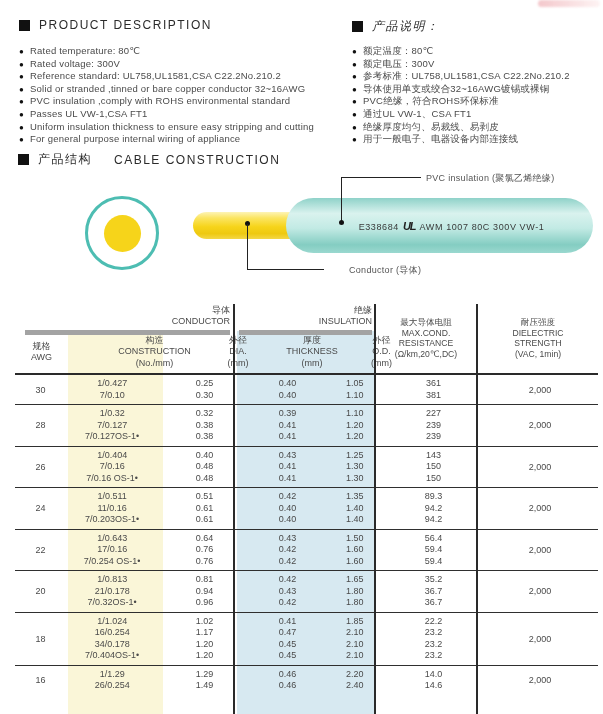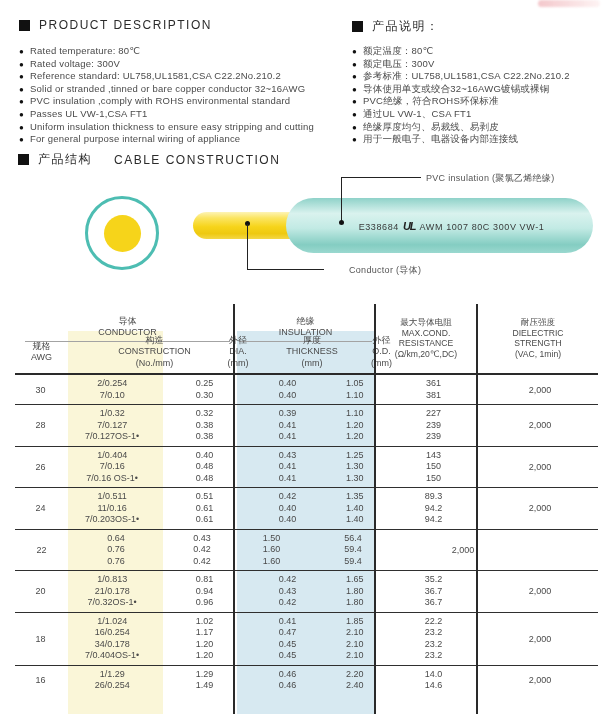--- a/index.html
+++ b/index.html
@@ -34,21 +34,21 @@
   .smudge{position:absolute;left:538px;top:0;width:62px;height:7px;border-radius:4px;
        background:linear-gradient(90deg,rgba(225,110,120,.38),rgba(245,160,160,.12));filter:blur(1px);}
   
   .tbl{position:absolute;left:15px;top:304px;width:583px;height:420px;font-size:9px;color:#4a4a4a;}
   .stripe{position:absolute;top:27px;bottom:0;z-index:0;}
   .stripe.y{left:53px;width:95px;background:var(--table-yellow);}
   .stripe.b{left:222px;width:137px;background:var(--table-blue);}
   .vline{position:absolute;top:0;bottom:0;width:2px;background:#2a2a2a;z-index:2;}
   .v1{left:218px;} .v2{left:359px;} .v3{left:461px;}
   .tcontent{position:relative;z-index:1;}
-  .gA{position:absolute;top:12px;height:25px;text-align:center;line-height:11px;font-size:9px;border-bottom:1px solid #a3a3a3;}
+  .gA{position:absolute;top:1px;height:25px;text-align:right;line-height:11px;font-size:9px;border-bottom:5px solid #a3a3a3;}
   .gA-cond{left:10px;width:205px;} .gA-ins{left:224px;width:133px;}
   .hTall{position:absolute;top:13px;width:100px;text-align:center;line-height:10.5px;font-size:8.6px;}
   .hRes{left:361px;width:100px;} .hDiel{left:463px;width:120px;}
   .rowB{position:absolute;top:27px;left:0;height:42px;display:flex;align-items:center;}
   .hc{text-align:center;line-height:11.5px;font-size:9px;}
   .hc1{width:53px;} .hc2{width:95px;margin-left:39px;} .hc3{width:72px;} .hc4{width:76px;} .hc5{width:63px;}
   .thead-rule{position:absolute;top:69px;left:0;width:583px;height:2px;background:#2a2a2a;}
   #table-body{position:absolute;top:71px;left:0;width:583px;}
   .tgroup{display:flex;padding:3px 0;border-top:1.5px solid #2f2f2f;}
   .tgroup:first-child{border-top:none;}
@@ -70,21 +70,21 @@
     <div class="b-item"><span class="b-dot">●</span><span>Rated temperature: 80℃</span></div>
     <div class="b-item"><span class="b-dot">●</span><span>Rated voltage: 300V</span></div>
     <div class="b-item"><span class="b-dot">●</span><span>Reference standard: UL758,UL1581,CSA C22.2No.210.2</span></div>
     <div class="b-item"><span class="b-dot">●</span><span>Solid or stranded ,tinned or bare copper conductor 32~16AWG</span></div>
     <div class="b-item"><span class="b-dot">●</span><span>PVC insulation ,comply with ROHS environmental standard</span></div>
     <div class="b-item"><span class="b-dot">●</span><span>Passes UL VW-1,CSA FT1</span></div>
     <div class="b-item"><span class="b-dot">●</span><span>Uniform insulation thickness to ensure easy stripping and cutting</span></div>
     <div class="b-item"><span class="b-dot">●</span><span>For general purpose internal wiring of appliance</span></div>
   </div>
 
-<div class="sec-head" style="left:352px;top:18px;">
+<div class="sec-head" style="left:352px;top:18px;font-style:italic;">
   <span class="sq"></span>
   <span>产品说明：</span>
 </div>
 <div class="blist" style="left:352px;top:45px;">
     <div class="b-item"><span class="b-dot">●</span><span>额定温度：80℃</span></div>
     <div class="b-item"><span class="b-dot">●</span><span>额定电压：300V</span></div>
     <div class="b-item"><span class="b-dot">●</span><span>参考标准：UL758,UL1581,CSA C22.2No.210.2</span></div>
     <div class="b-item"><span class="b-dot">●</span><span>导体使用单支或绞合32~16AWG镀锡或裸铜</span></div>
     <div class="b-item"><span class="b-dot">●</span><span>PVC绝缘，符合ROHS环保标准</span></div>
     <div class="b-item"><span class="b-dot">●</span><span>通过UL VW-1、CSA FT1</span></div>
@@ -174,21 +174,21 @@
         <div>O.D.</div>
         <div>(mm)</div>
       </div>
     </div>
 
     <div class="thead-rule"></div>
     <div id="table-body">
         <div class="tgroup">
           <div class="cellc c1">30</div>
           <div class="lines c2">
-            <div class="tline">2/0.254</div>
+            <div class="tline">1/0.427</div>
             <div class="tline">7/0.10</div>
           </div>
           <div class="lines c3">
             <div class="tline">0.25</div>
             <div class="tline">0.30</div>
           </div>
           <div class="lines c4">
             <div class="tline">0.40</div>
             <div class="tline">0.40</div>
           </div>
@@ -284,20 +284,25 @@
           </div>
           <div class="lines c6">
             <div class="tline">89.3</div>
             <div class="tline">94.2</div>
             <div class="tline">94.2</div>
           </div>
           <div class="cellc c7">2,000</div>
         </div>
         <div class="tgroup">
           <div class="cellc c1">22</div>
+          <div class="lines c2">
+            <div class="tline">1/0.643</div>
+            <div class="tline">17/0.16</div>
+            <div class="tline">7/0.254 OS-1•</div>
+          </div>
           <div class="lines c3">
             <div class="tline">0.64</div>
             <div class="tline">0.76</div>
             <div class="tline">0.76</div>
           </div>
           <div class="lines c4">
             <div class="tline">0.43</div>
             <div class="tline">0.42</div>
             <div class="tline">0.42</div>
           </div>

